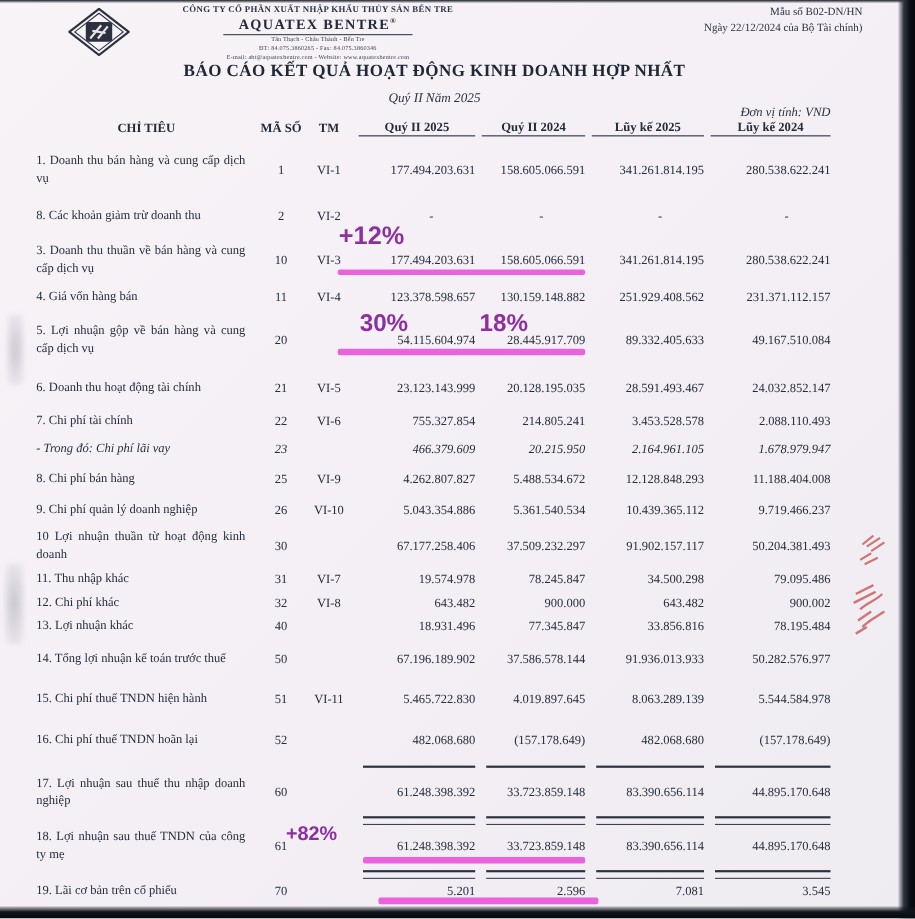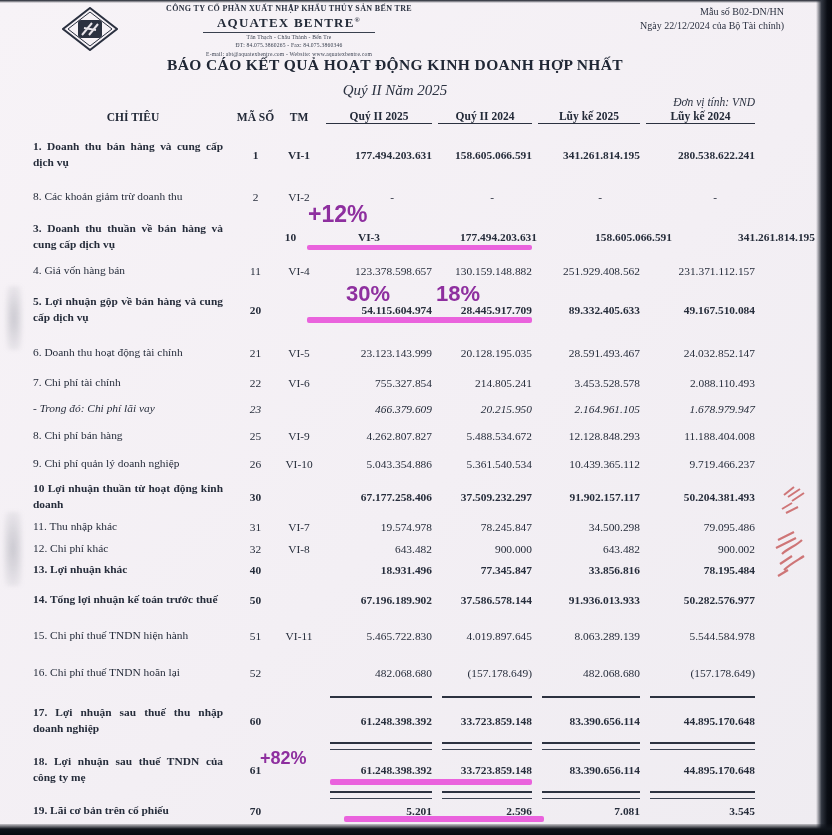--- a/index.html
+++ b/index.html
@@ -30,48 +30,48 @@
     border-bottom:1px solid #39404e;display:inline-block;padding:0 14px 1px 14px;margin-top:0px;}
   .company-brand sup{font-size:7px;}
   .company-small{font-size:5.6px;color:#3a4150;line-height:1.5;filter:blur(.45px);letter-spacing:.2px;}
   .formbox{position:absolute;right:48px;top:5px;width:300px;text-align:right;
     font-size:10px;line-height:1.4;color:#2b3140;}
 
   
   .title{position:absolute;left:0;top:56px;width:790px;text-align:center;
     font-size:15.5px;font-weight:700;letter-spacing:.4px;color:#20273500;color:#202735;}
   .subtitle{position:absolute;left:0;top:82px;width:790px;text-align:center;
-    font-size:15px;font-style:italic;color:#2b3241;}
+    font-size:12px;font-style:italic;color:#2b3241;}
   .unit-note{position:absolute;left:33px;top:96px;width:722px;text-align:right;
     font-size:11.5px;font-style:italic;font-weight:400;color:#2b3241;padding-right:2px;}
 
   
   .grid7{display:grid;grid-template-columns:200px 45px 42px 112px 100px 108px 115px;}
   .thead{position:absolute;left:33px;top:110px;width:722px;align-items:end;}
   .th{font-size:11.5px;font-weight:700;color:#232a38;text-align:center;padding-bottom:1px;}
   .th.colhead{border-bottom:1.6px solid #2b3140;margin-left:6px;}
   .tbody{position:absolute;left:33px;top:133px;width:755px;}
   .trow{align-items:center;}
   .trow .c-label{font-size:11.4px;line-height:1.38;text-align:justify;padding-right:10px;}
   .trow .c-ma{font-size:11.4px;text-align:center;}
   .trow .c-tm{font-size:11.4px;text-align:center;}
   .trow .c-val{font-size:11.4px;text-align:right;white-space:nowrap;}
-  .trow.bold{font-weight:700;}
+  .trow.bold{font-weight:400;}
   .trow.italic{font-style:italic;}
   .trow .dash{padding-right:38px;}
   .rrow{height:7px;align-items:center;}
   .rseg{margin-left:10px;}
   .rseg.single{border-top:2.2px solid #2c3240;height:0;}
   .rseg.double{height:5px;border-top:2.3px solid #2c3240;border-bottom:1.8px solid #3a4150;}
 
   
   .anno{position:absolute;font-family:"Liberation Sans","DejaVu Sans",sans-serif;
     font-weight:700;color:#8e2f9f;z-index:5;}
   .anno.a12{left:308px;top:201px;font-size:23px;}
-  .anno.a30{left:346px;top:281px;font-size:22px;}
+  .anno.a30{left:327px;top:281px;font-size:22px;}
   .anno.a18{left:436px;top:281px;font-size:22px;}
   .anno.a82{left:260px;top:748px;font-size:18px;}
   .hl{position:absolute;background:#e84fd9;opacity:.88;border-radius:2px;z-index:4;}
   .hl.h1{left:307px;top:245px;width:225px;height:5px;}
   .hl.h2{left:307px;top:317px;width:225px;height:6px;}
   .hl.h3{left:330px;top:779px;width:202px;height:6px;}
   .hl.h4{left:344px;top:816px;width:200px;height:6px;}
 
   .stamp{position:absolute;z-index:3;opacity:.8;}
   .stamp.st1{left:778px;top:483px;}
@@ -132,21 +132,21 @@
       </div>
       <div class="trow grid7 normal" style="min-height: 40px;">
         <div class="c-label">8. Các khoản giảm trừ doanh thu</div>
         <div class="c-ma">2</div>
         <div class="c-tm">VI-2</div>
         <div class="c-val dash">-</div>
         <div class="c-val dash">-</div>
         <div class="c-val dash">-</div>
         <div class="c-val dash">-</div>
       </div>
-      <div class="trow grid7 bold" style="min-height: 40px; gap: 35px;">
+      <div class="trow grid7 bold" style="min-height: 40px;">
         <div class="c-label">3. Doanh thu thuần về bán hàng và cung cấp dịch vụ</div>
         <div class="c-ma">10</div>
         <div class="c-tm">VI-3</div>
         <div class="c-val">177.494.203.631</div>
         <div class="c-val">158.605.066.591</div>
         <div class="c-val">341.261.814.195</div>
         <div class="c-val">280.538.622.241</div>
       </div>
       <div class="trow grid7 normal" style="min-height: 28px;">
         <div class="c-label">4. Giá vốn hàng bán</div>

